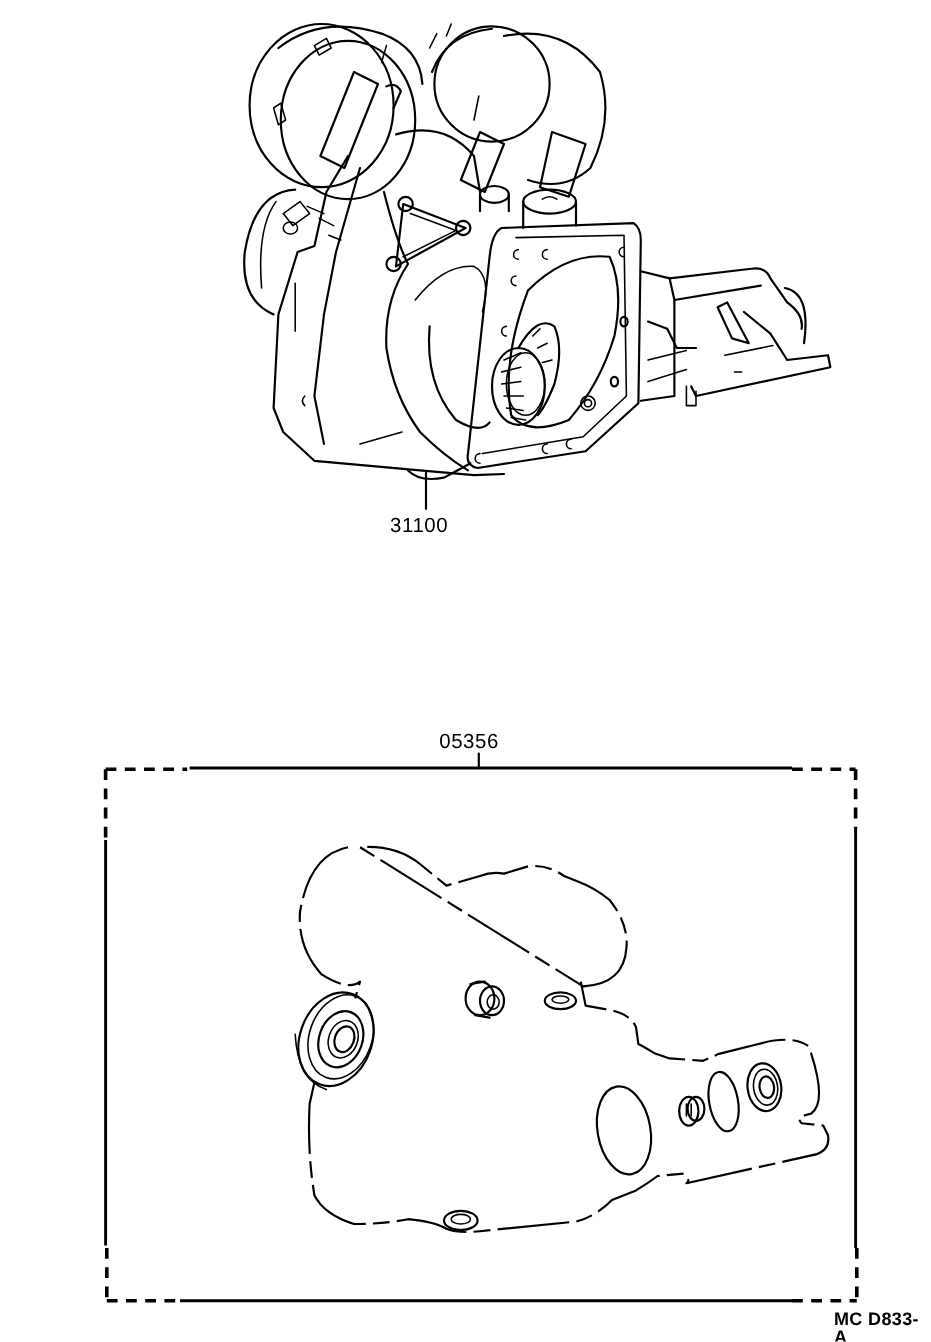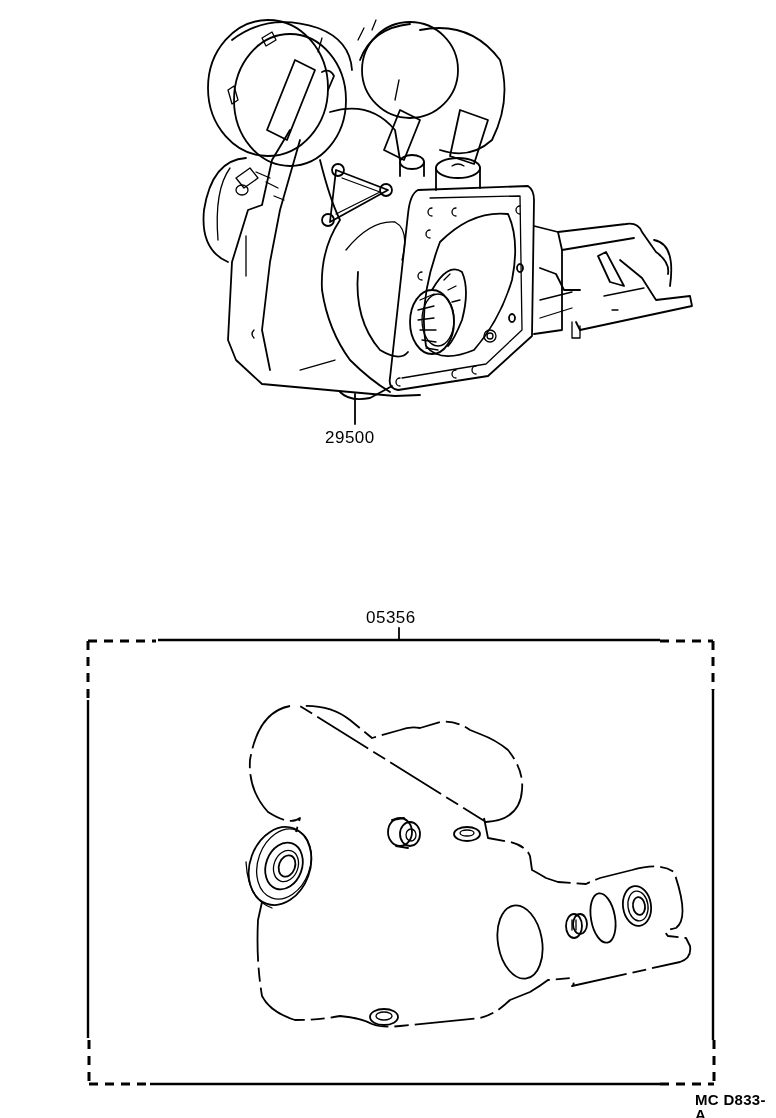--- a/index.html
+++ b/index.html
@@ -180,16 +180,16 @@
       </g>
 
       <g>
         <ellipse class="ln" cx="384" cy="1017" rx="14" ry="8"></ellipse>
         <ellipse class="thin" cx="384" cy="1016" rx="8" ry="4"></ellipse>
       </g>
     </g>
   </svg>
 
   
-  <div class="label" style="left:325px; top:429px;">29500</div>
+  <div class="label" style="left:325px; top:429px;">31100</div>
   <div class="label" style="left:366px; top:609px;">05356</div>
   <div class="label ref" style="left:655px; top:1092px;margin-left:40px;">MC D833-A</div>
 </div>
 
 </body></html>

